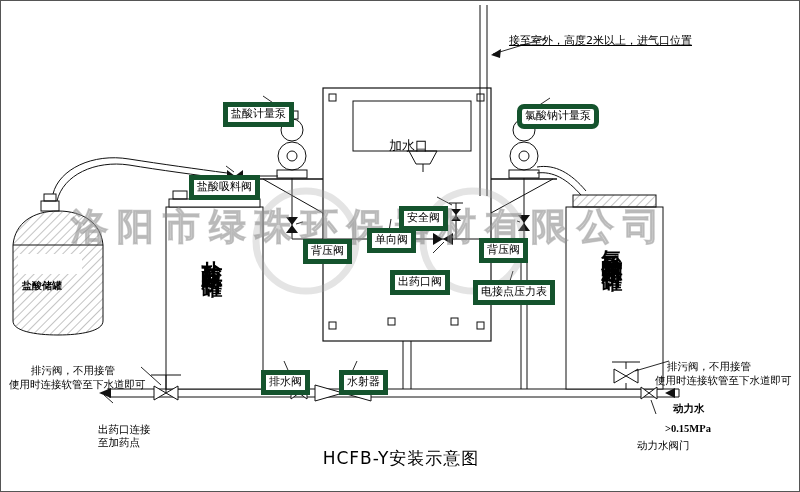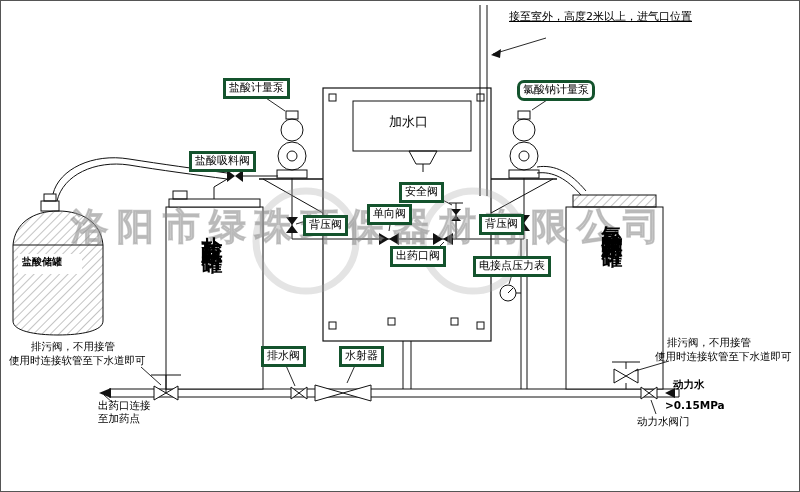--- a/index.html
+++ b/index.html
@@ -2,22 +2,22 @@
 <html><head>
 <meta charset="utf-8">
 <style>
   html,body{margin:0;padding:0;background:#fff;}
   .stage{
     position:relative;width:800px;height:492px;background:#fff;
     font-family:"DejaVu Sans","Liberation Sans",sans-serif;
     overflow:hidden;border:1px solid #555;box-sizing:border-box;color:#000;
   }
   .stage svg{position:absolute;left:0;top:0;}
-  .lbl{position:absolute;font-size:11px;line-height:1.2;white-space:nowrap;color:#000;}
-  .boxed{border:3px solid #14532d;background:#fff;padding:0 3px;line-height:1.35;}
+  .lbl{position:absolute;font-size:11px;line-height:1.2;white-space:nowrap;color:#000;margin-top:24px;}
+  .boxed{border:5px solid #14532d;background:#fff;padding:0 3px;line-height:1.35;}
   .small{font-size:10.5px;}
   .bold{font-weight:bold;}
   .u{text-decoration:underline;}
   .f13{font-size:13px;}
   .f14{font-size:10px;}
   .vtext{
     writing-mode:vertical-rl;text-orientation:upright;
     font-weight:bold;font-size:21px;letter-spacing:4px;line-height:1;
   }
   .watermark{
@@ -234,17 +234,18 @@
   <div class="lbl small" style="left:30px;top:339px;">排污阀，不用接管</div>
   <div class="lbl small" style="left:8px;top:353px;">使用时连接软管至下水道即可</div>
   <div class="lbl boxed" style="left:260px;top:345px;">排水阀</div>
   <div class="lbl boxed" style="left:338px;top:345px;">水射器</div>
   <div class="lbl small" style="left:97px;top:398px;">出药口连接</div>
   <div class="lbl small" style="left:97px;top:411px;">至加药点</div>
 
   <div class="lbl small" style="left:666px;top:335px;">排污阀，不用接管</div>
   <div class="lbl small" style="left:654px;top:349px;">使用时连接软管至下水道即可</div>
   <div class="lbl small bold" style="left:672px;top:377px;">动力水</div>
-  <div class="lbl small bold" style="left:664px;top:398px;">&gt;0.15MPa</div>
+  <div class="lbl small bold" style="left:664px;top:398px;font-family:Liberation Serif, serif;">&gt;0.15MPa</div>
   <div class="lbl small" style="left:636px;top:414px;">动力水阀门</div>
 
+  <div class="title">HCFB-Y安装示意图</div>
 
 </div>
 
 </body></html>

